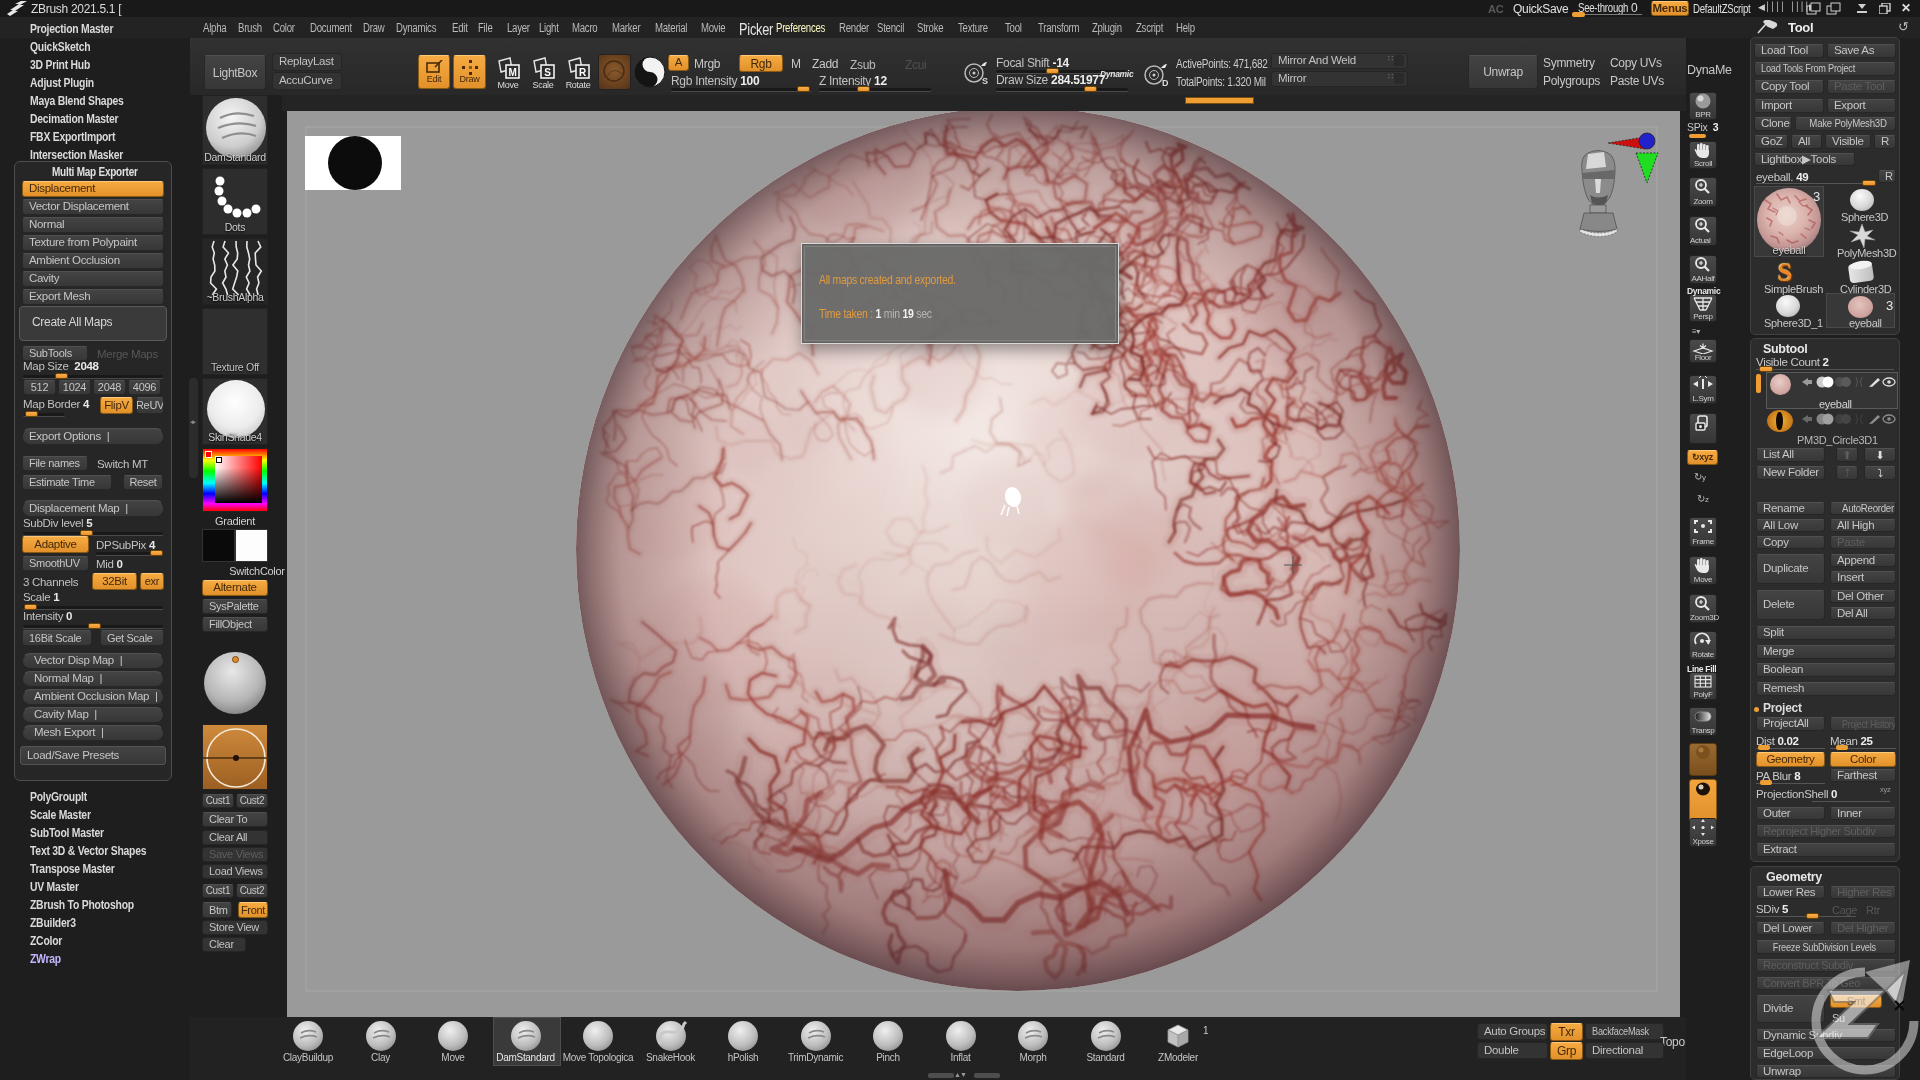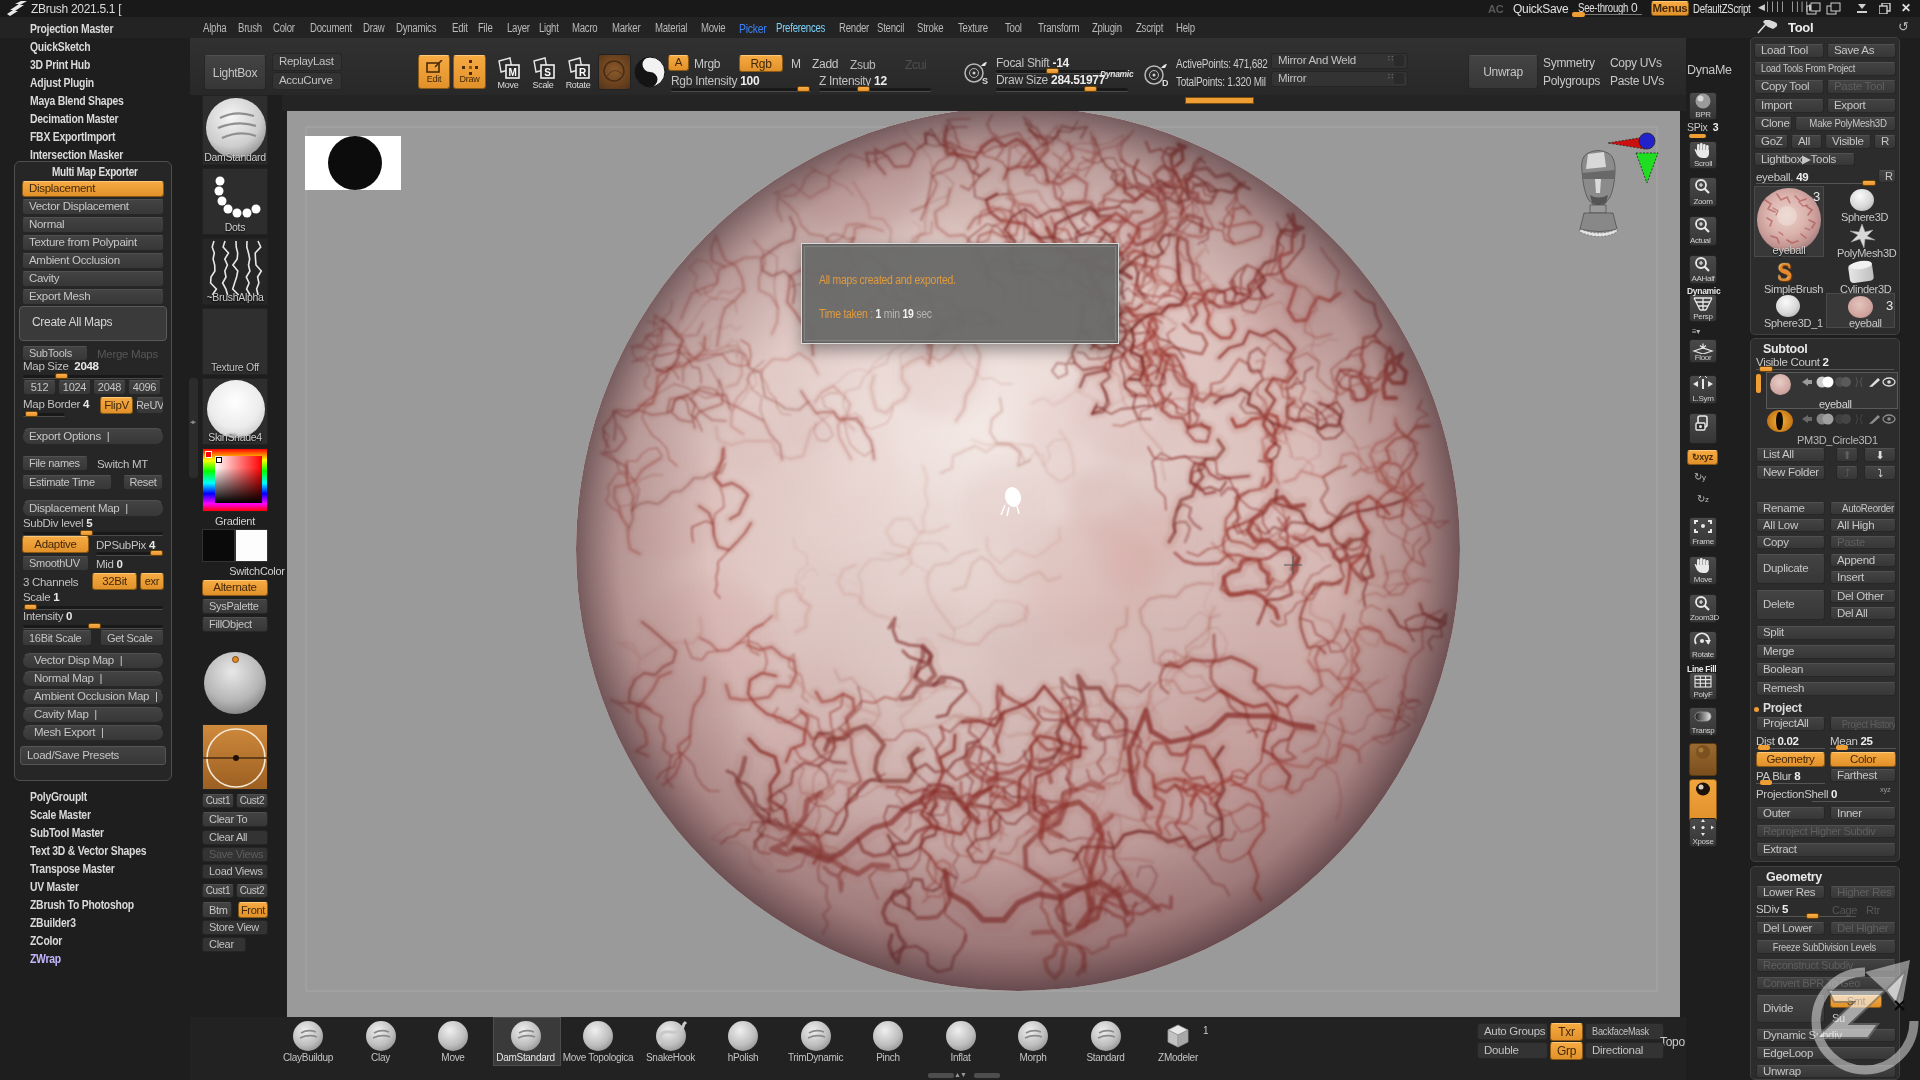--- a/index.html
+++ b/index.html
@@ -65,22 +65,22 @@
     <div class="T" style="left:363px;top:22px;font-size:12px;color:#bababa;"><span class="cd">Draw</span></div>
     <div class="T" style="left:396px;top:22px;font-size:12px;color:#bababa;"><span class="cd">Dynamics</span></div>
     <div class="T" style="left:452px;top:22px;font-size:12px;color:#bababa;"><span class="cd">Edit</span></div>
     <div class="T" style="left:478px;top:22px;font-size:12px;color:#bababa;"><span class="cd">File</span></div>
     <div class="T" style="left:507px;top:22px;font-size:12px;color:#bababa;"><span class="cd">Layer</span></div>
     <div class="T" style="left:539px;top:22px;font-size:12px;color:#bababa;"><span class="cd">Light</span></div>
     <div class="T" style="left:572px;top:22px;font-size:12px;color:#bababa;"><span class="cd">Macro</span></div>
     <div class="T" style="left:612px;top:22px;font-size:12px;color:#bababa;"><span class="cd">Marker</span></div>
     <div class="T" style="left:655px;top:22px;font-size:12px;color:#bababa;"><span class="cd">Material</span></div>
     <div class="T" style="left:701px;top:22px;font-size:12px;color:#bababa;"><span class="cd">Movie</span></div>
-    <div class="T" style="left:739px;top:22px;font-size:13px;color:#3b82f6;"><span class="cd">Picker</span></div>
-    <div class="T" style="left:776px;top:22px;font-size:12px;color:#7dd3fc;"><span class="cd">Preferences</span></div>
+    <div class="T" style="left:739px;top:22px;font-size:16px;color:#e5e5e5;"><span class="cd">Picker</span></div>
+    <div class="T" style="left:776px;top:22px;font-size:12px;color:#fef9c3;"><span class="cd">Preferences</span></div>
     <div class="T" style="left:839px;top:22px;font-size:12px;color:#bababa;"><span class="cd">Render</span></div>
     <div class="T" style="left:877px;top:22px;font-size:12px;color:#bababa;"><span class="cd">Stencil</span></div>
     <div class="T" style="left:917px;top:22px;font-size:12px;color:#bababa;"><span class="cd">Stroke</span></div>
     <div class="T" style="left:958px;top:22px;font-size:12px;color:#bababa;"><span class="cd">Texture</span></div>
     <div class="T" style="left:1005px;top:22px;font-size:12px;color:#bababa;"><span class="cd">Tool</span></div>
     <div class="T" style="left:1038px;top:22px;font-size:12px;color:#bababa;"><span class="cd">Transform</span></div>
     <div class="T" style="left:1092px;top:22px;font-size:12px;color:#bababa;"><span class="cd">Zplugin</span></div>
     <div class="T" style="left:1136px;top:22px;font-size:12px;color:#bababa;"><span class="cd">Zscript</span></div>
     <div class="T" style="left:1176px;top:22px;font-size:12px;color:#bababa;"><span class="cd">Help</span></div>
     <div class="T" style="left:30px;top:22px;font-size:13px;color:#dadada;font-weight:bold"><span class="cd">Projection Master</span></div>

